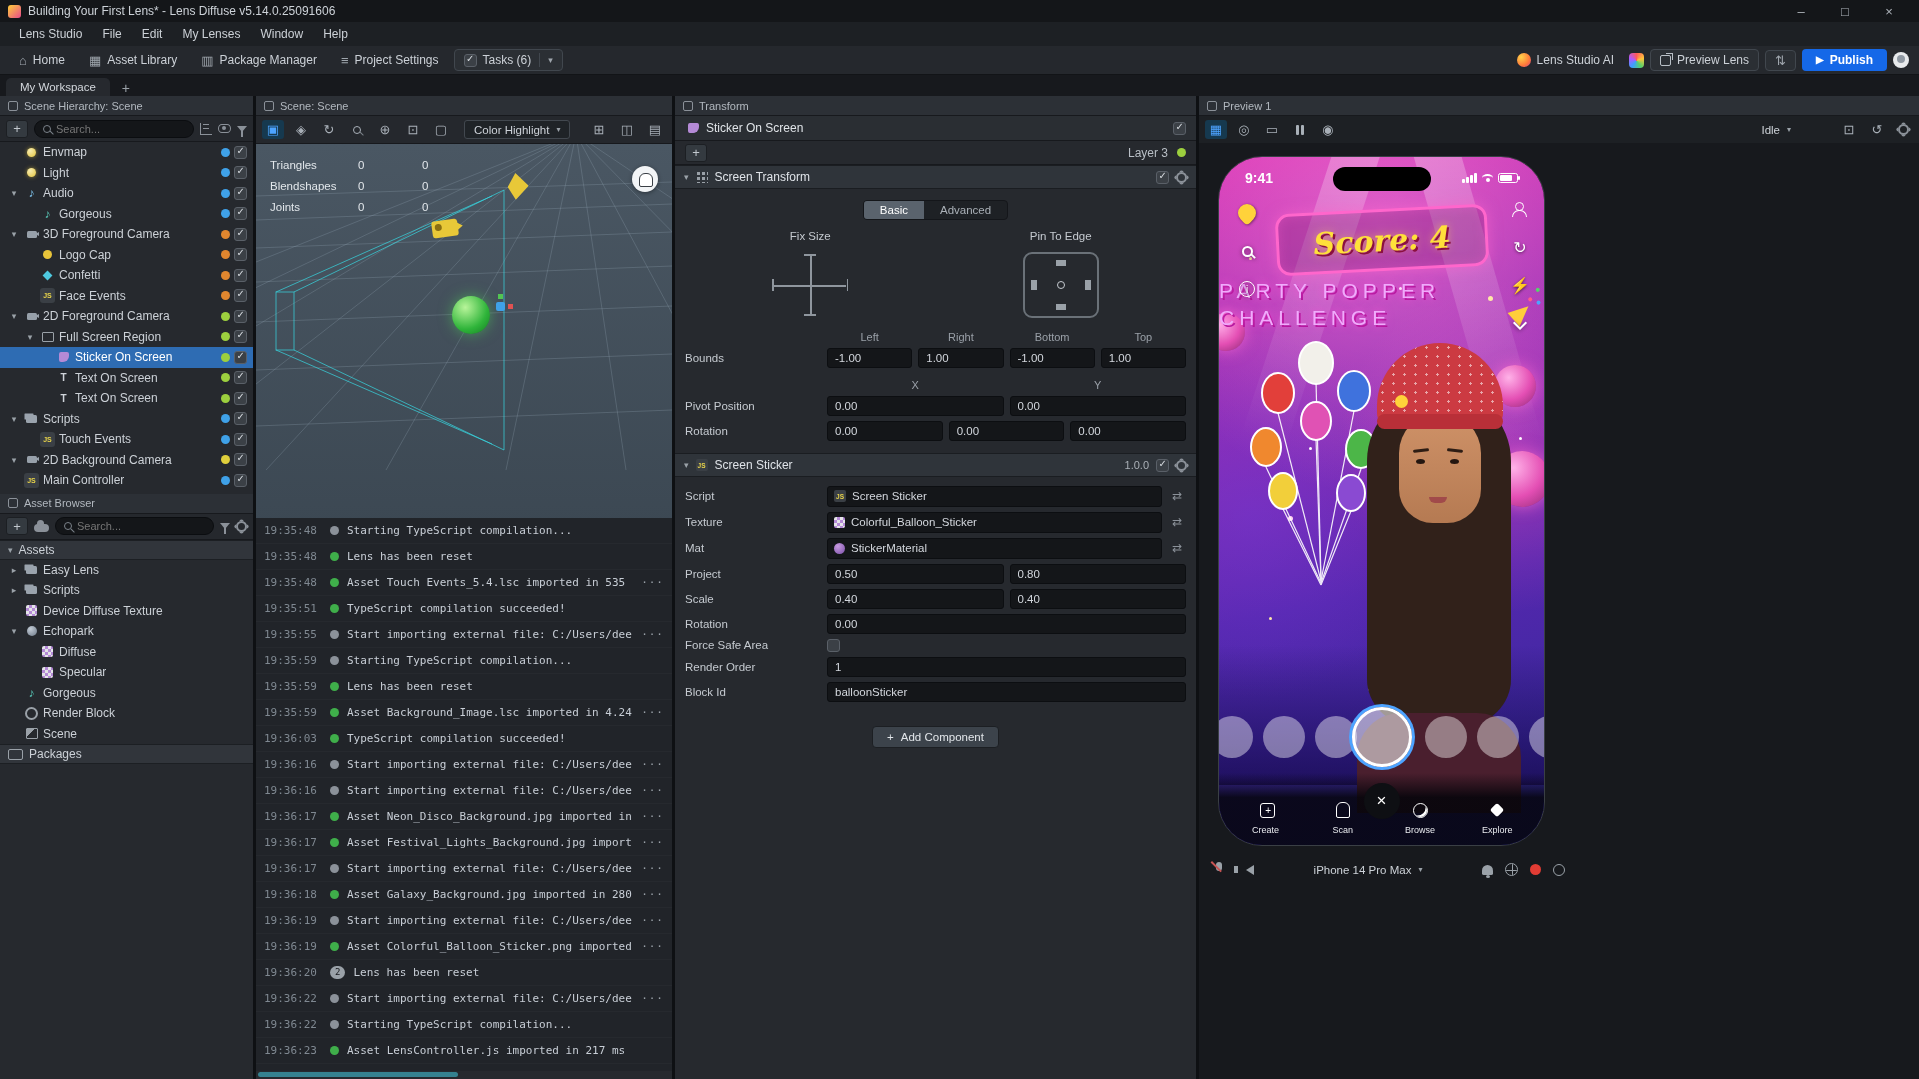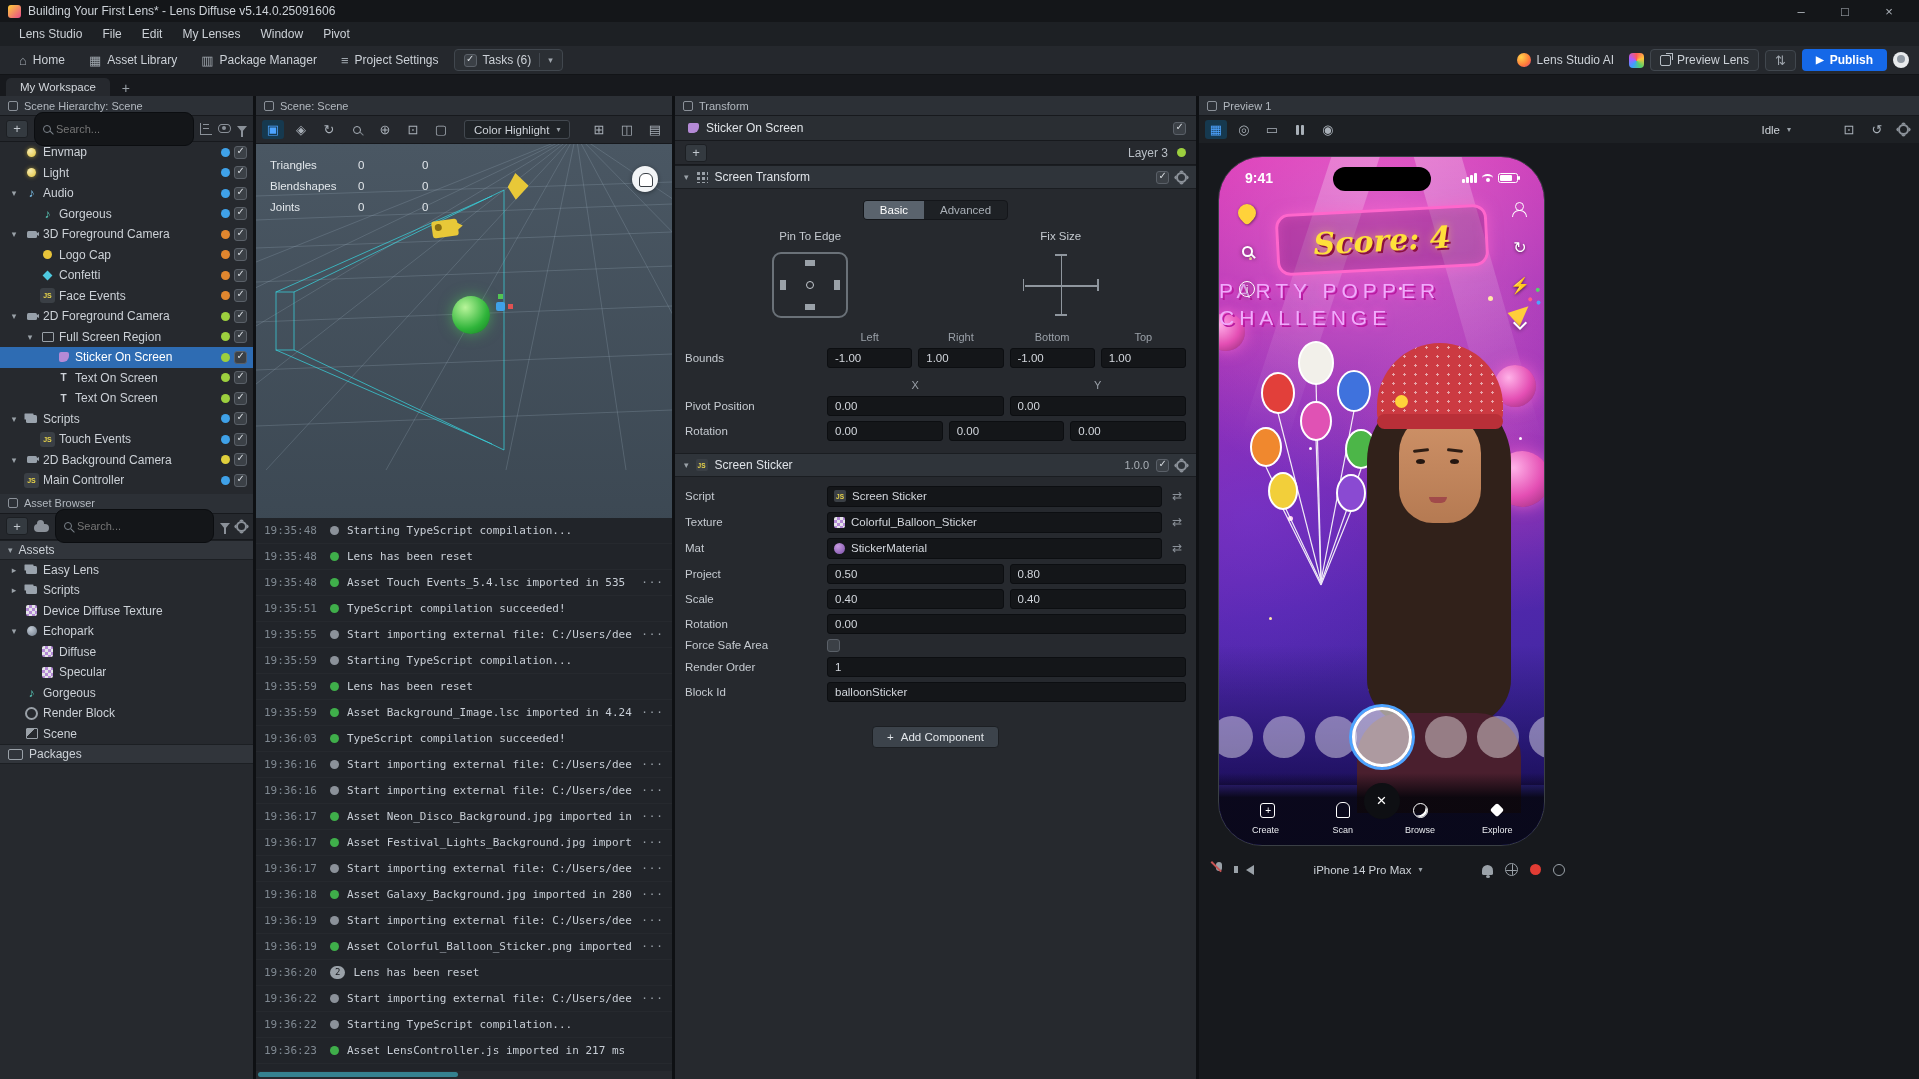--- a/index.html
+++ b/index.html
@@ -34,21 +34,21 @@
 
 .col{position:absolute;top:96px;bottom:0;background:#26292e}
 #col-left{left:0;width:253px}
 #col-scene{left:256px;width:416px}
 #col-insp{left:675px;width:521px;overflow:hidden}
 #col-prev{left:1199px;width:720px;background:#17191d}
 .panel-head{height:20px;background:#2c3036;display:flex;align-items:center;gap:6px;padding:0 8px;font-size:11px;color:#b2b8bf;border-bottom:1px solid #17191d}
 .ph-ico{width:10px;height:10px;border:1.3px solid #8b9199;border-radius:2px}
 .tool-row{height:26px;background:#25282d;display:flex;align-items:center;gap:6px;padding:0 6px;border-bottom:1px solid #17191d}
 .sqbtn{width:22px;height:18px;background:#343a40;border:1px solid #1c1f23;border-radius:3px;color:#c2c8ce;display:flex;align-items:center;justify-content:center;font-size:13px;line-height:1}
-.search{flex:1;height:18px;background:#141619;border:1px solid #0b0d10;border-radius:9px;display:flex;align-items:center;gap:5px;padding:16px 8px;min-width:0}
+.search{flex:1;height:18px;background:#141619;border:1px solid #0b0d10;border-radius:9px;display:flex;align-items:center;gap:5px;padding:0 8px;min-width:0}
 .search input{flex:1;min-width:0;background:transparent;border:none;outline:none;color:#aeb4bb;font-size:11px}
 .mag{width:8px;height:8px;border:1.4px solid #7b828a;border-radius:50%;position:relative;flex:0 0 8px}
 .mag::after{content:"";position:absolute;width:5px;height:1.4px;background:#7b828a;transform:rotate(45deg);right:-4px;bottom:-2px}
 .funnel{width:0;height:0;border-left:5px solid transparent;border-right:5px solid transparent;border-top:6px solid #8b9199;position:relative}
 .funnel::after{content:"";position:absolute;left:-1px;top:-2px;width:2px;height:7px;background:#8b9199}
 .eye{width:13px;height:9px;border:1.3px solid #8b9199;border-radius:60% 60% 60% 60%/100% 100% 100% 100%;position:relative}
 .eye::after{content:"";position:absolute;left:3px;top:1px;width:4px;height:4px;border-radius:50%;background:#8b9199}
 .gear{width:11px;height:11px;border:2px solid #8b9199;border-radius:50%;box-shadow:0 -5px 0 -3.4px #8b9199,0 5px 0 -3.4px #8b9199,5px 0 0 -3.4px #8b9199,-5px 0 0 -3.4px #8b9199}
 .cloud{width:15px;height:8px;background:#8b9199;border-radius:5px;position:relative;margin-top:4px}
 .cloud::before{content:"";position:absolute;left:3px;top:-4px;width:7px;height:7px;border-radius:50%;background:#8b9199}
@@ -267,21 +267,21 @@
   </div>
 </div>
 
 <div id="menubar">
 
 <span>Lens Studio</span>
     <span>File</span>
     <span>Edit</span>
     <span>My Lenses</span>
     <span>Window</span>
-    <span>Pivot</span>
+    <span>Help</span>
   </div>
 
 <div id="toolbar">
   <div class="tb-item">
       <span class="gl">⌂</span>
       <span>Home</span>
     </div>
   <div class="tb-item">
       <span class="gl">▦</span>
       <span>Asset Library</span>
@@ -826,38 +826,38 @@
     </div>
     <div class="sec-body">
       <div class="seg-row">
         <div class="seg">
           <span class="on">Basic</span>
           <span>Advanced</span>
         </div>
       </div>
       <div class="widgets-row">
         <div class="widget-col">
-          <div class="w-label">Pin To Edge</div>
-          <div class="pin-widget">
-              <i class="pn"></i>
-              <i class="ps"></i>
-              <i class="pw"></i>
-              <i class="pe"></i>
-              <i class="pc"></i>
-            </div>
-        </div>
-        <div class="widget-col">
           <div class="w-label">Fix Size</div>
           <div class="fix-widget">
               <i class="fh"></i>
               <i class="fv"></i>
               <i class="ch1"></i>
               <i class="ch2"></i>
               <i class="cv1"></i>
               <i class="cv2"></i>
+            </div>
+        </div>
+        <div class="widget-col">
+          <div class="w-label">Pin To Edge</div>
+          <div class="pin-widget">
+              <i class="pn"></i>
+              <i class="ps"></i>
+              <i class="pw"></i>
+              <i class="pe"></i>
+              <i class="pc"></i>
             </div>
         </div>
       </div>
       <div class="frow">
         <span class="lblcol"></span>
         <span class="colhead">Left</span>
         <span class="colhead">Right</span>
         <span class="colhead">Bottom</span>
         <span class="colhead">Top</span>
       </div>

